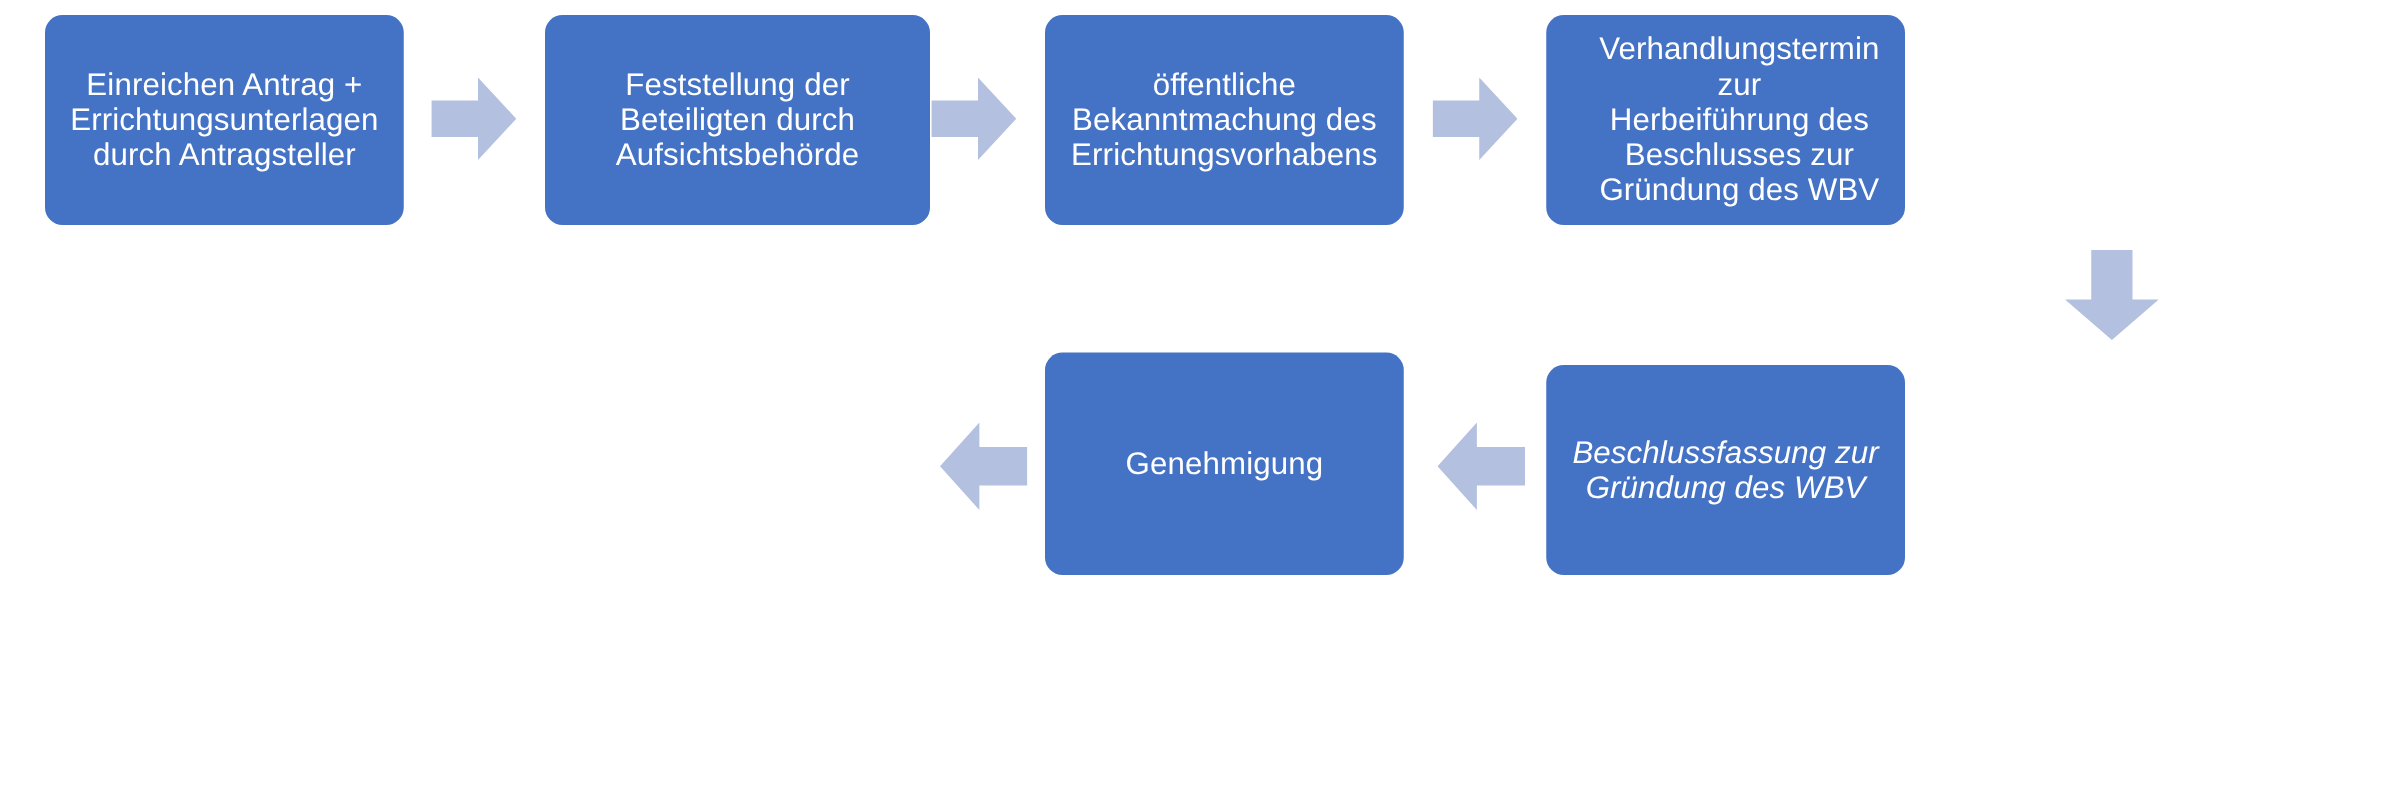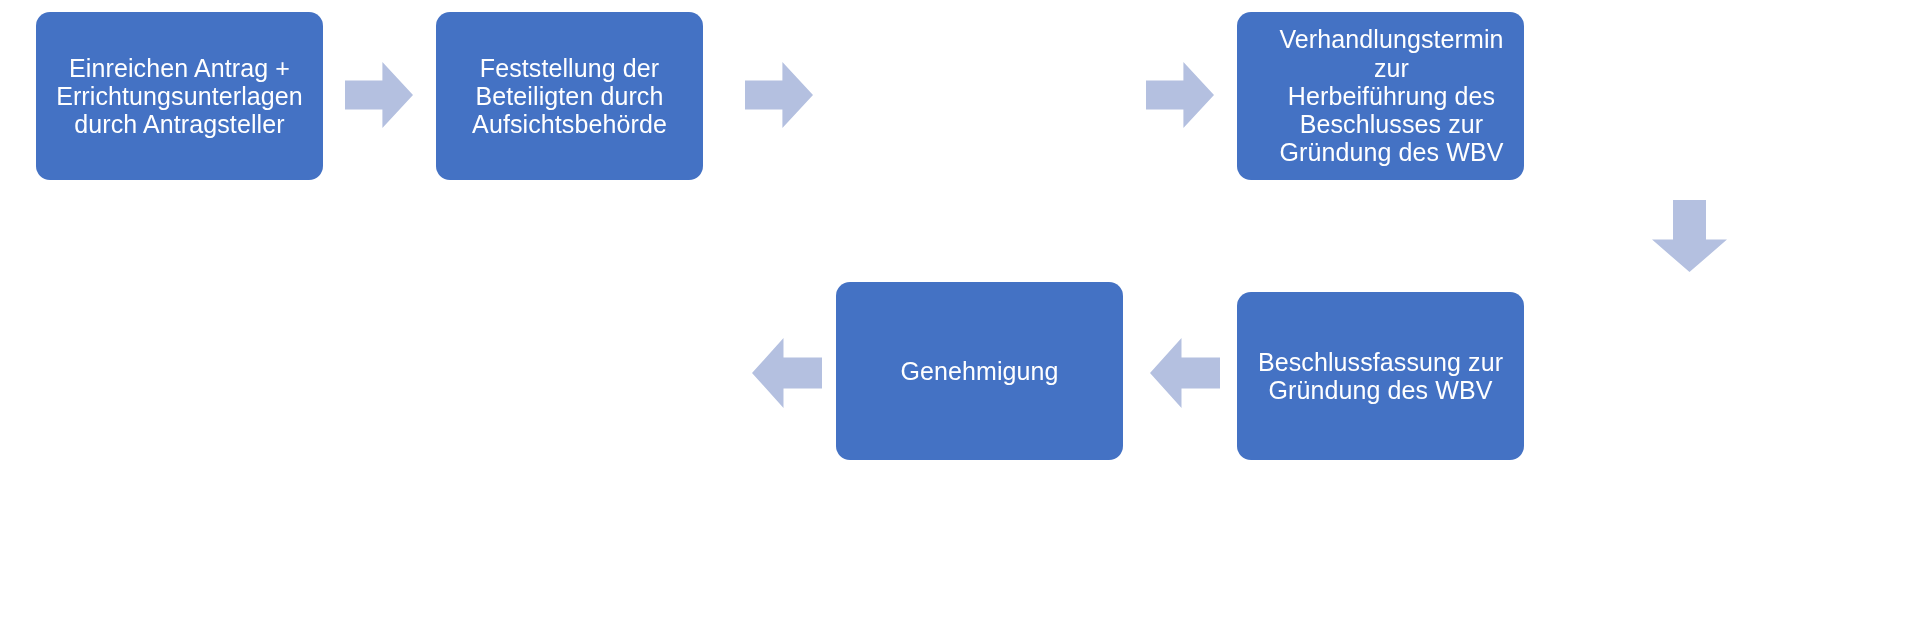--- a/index.html
+++ b/index.html
@@ -32,25 +32,25 @@
     text-align: center;
     font-size: 25px;
     line-height: 1.13;
     padding: 6px 10px;
     font-weight: 400;
     letter-spacing: 0.1px;
     white-space: pre-line;
   }
   
   #node-1 { left: 36px;   top: 12px;  width: 287px; height: 168px; }
-  #node-2 { left: 436px;  top: 12px;  width: 267px; height: 168px; }
+  #node-2 { left: 436px;  top: 12px;  width: 308px; height: 168px; }
   #node-3 { left: 836px;  top: 12px;  width: 287px; height: 168px; }
   #node-4 { left: 1237px; top: 12px;  width: 287px; height: 168px; padding-left: 32px; }
   
-  #node-5 { left: 1237px; top: 292px; width: 287px; height: 168px; }
+  #node-5 { left: 1237px; top: 292px; width: 287px; height: 168px; font-style: italic; }
   #node-6 { left: 836px;  top: 282px; width: 287px; height: 178px; }
   #node-7 { left: 436px;  top: 292px; width: 287px; height: 168px; }
 
   
   .arrow {
     position: absolute;
   }
   
   .arrow.right {
     clip-path: polygon(0% 28%, 55% 28%, 55% 0%, 100% 50%, 55% 100%, 55% 72%, 0% 72%);
@@ -82,20 +82,23 @@
 durch Antragsteller</div>
 
   <div class="arrow right" id="arrow-1"></div>
 
   <div class="node" id="node-2">Feststellung der
 Beteiligten durch
 Aufsichtsbehörde</div>
 
   <div class="arrow right" id="arrow-2"></div>
 
+  <div class="node" id="node-3">öffentliche
+Bekanntmachung des
+Errichtungsvorhabens</div>
 
   <div class="arrow right" id="arrow-3"></div>
 
   <div class="node" id="node-4">Verhandlungstermin zur
 Herbeiführung des
 Beschlusses zur
 Gründung des WBV</div>
 
   <div class="arrow down" id="arrow-4"></div>
 

